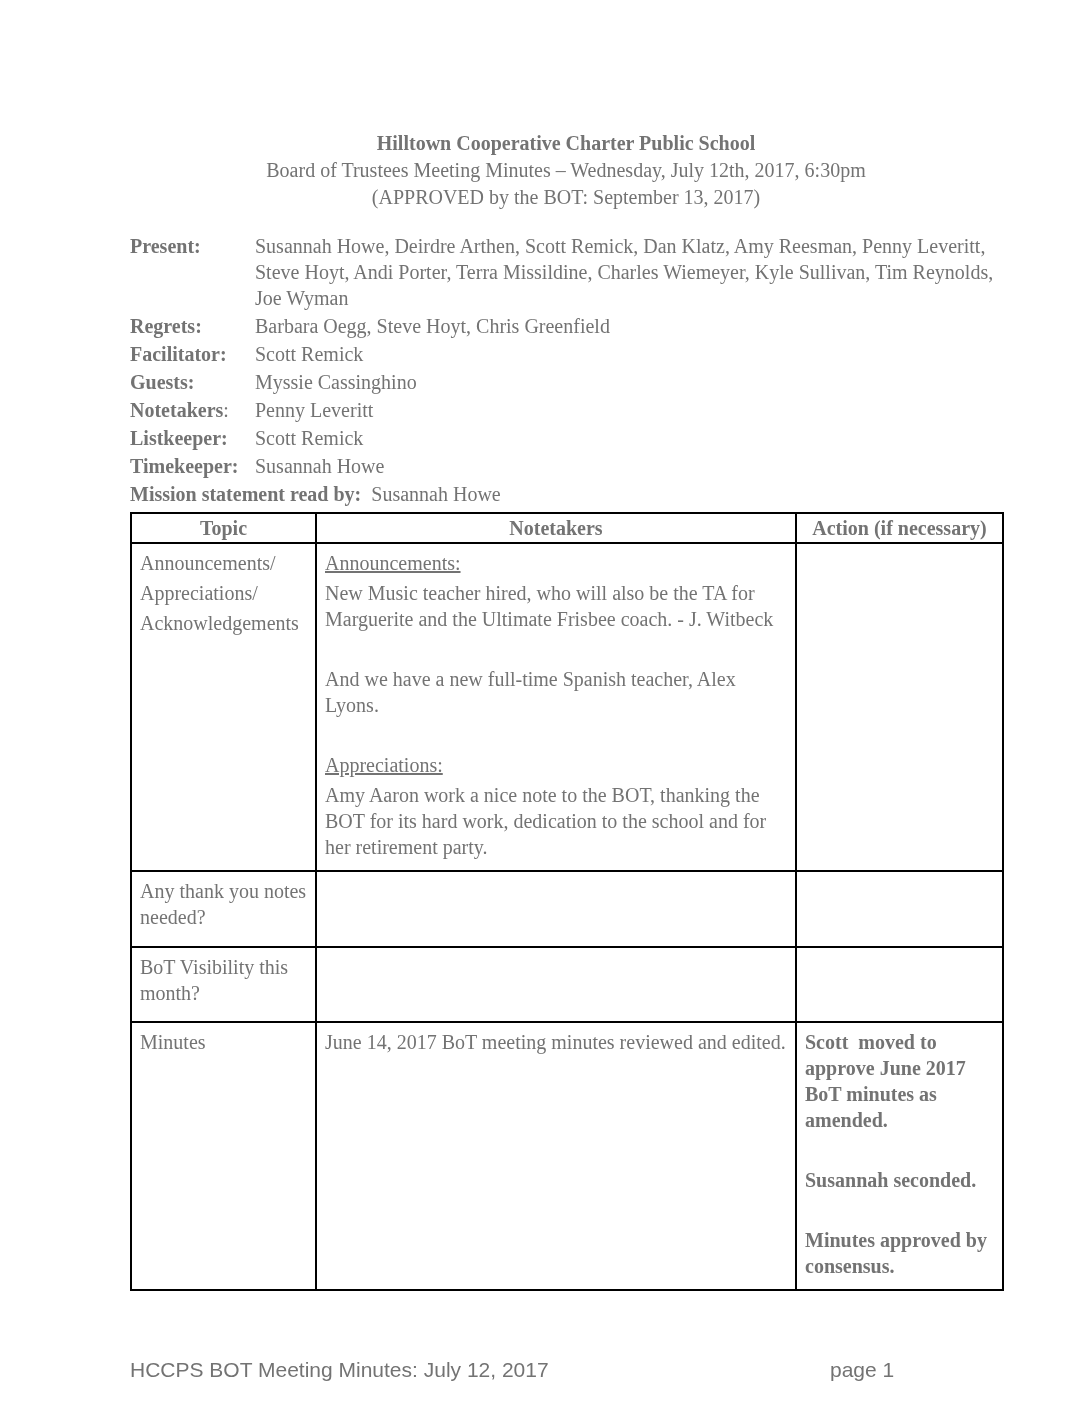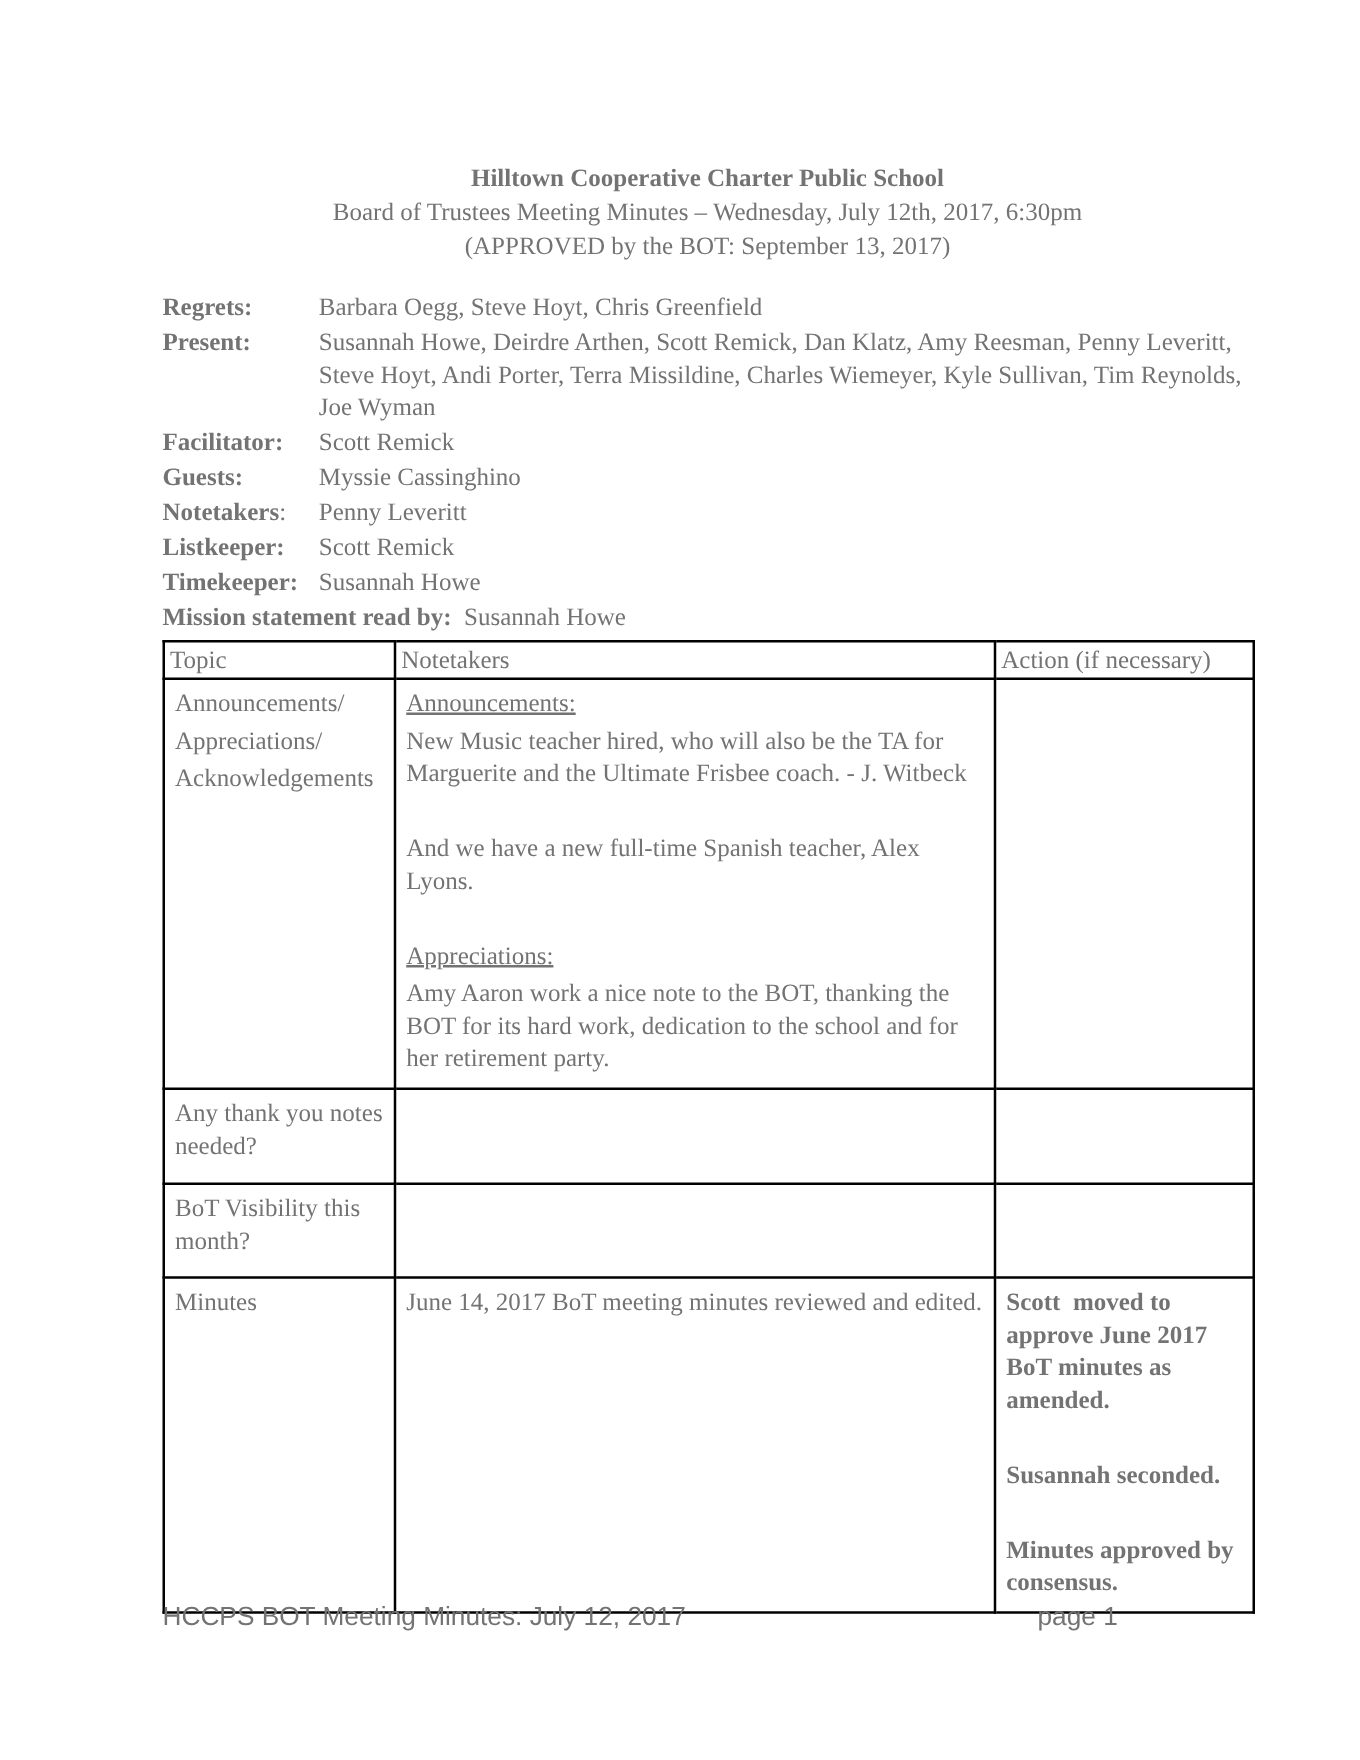--- a/index.html
+++ b/index.html
@@ -58,40 +58,40 @@
   }
   table.minutes col.c-topic  { width: 185px; }
   table.minutes col.c-disc   { width: 480px; }
   table.minutes col.c-action { width: 207px; }
   table.minutes th, table.minutes td {
     border: 2px solid #000000;
     vertical-align: top;
     padding: 6px 8px;
   }
   table.minutes thead th {
-    text-align: left;
-    font-weight: normal;
+    text-align: center;
+    font-weight: bold;
     padding: 1px 4px;
   }
   table.minutes tbody tr.r0 td { height: 285px; }
   table.minutes tbody tr.r1 td { height: 62px; border-radius: 27px; }
   table.minutes tbody tr.r2 td { height: 61px; }
   table.minutes tbody tr.r3 td { height: 247px; }
 
   td.cell p { margin: 0 0 4px 0; }
   td.topic-cell p { font-weight: normal; }
   td.action-cell p { font-weight: bold; white-space: pre-wrap; }
   p.disc-heading { text-decoration: underline; }
   p.para-spacer { height: 26px; }
 
   
   .footer {
     position: absolute;
     left: 130px;
-    top: 1281px;
+    top: 1357px;
     width: 872px;
     font-family: "Liberation Sans", "DejaVu Sans", sans-serif;
     font-size: 21px;
     line-height: 25px;
   }
   .footer .footer-page {
     position: absolute;
     left: 700px;
     top: 0;
   }
@@ -105,26 +105,26 @@
     <div class="title-block">
       <div class="doc-title">Hilltown Cooperative Charter Public School</div>
       <div class="doc-subtitle">Board of Trustees Meeting Minutes – Wednesday, July 12th, 2017, 6:30pm</div>
       <div class="doc-approval">(APPROVED by the BOT: September 13, 2017)</div>
     </div>
 
     <div class="meta-block">
 
       <div id="meta-rows">
           <div class="meta-row">
+            <span class="meta-label">Present:</span>
+            <div class="meta-value">Susannah Howe, Deirdre Arthen, Scott Remick, Dan Klatz, Amy Reesman, Penny Leveritt, Steve Hoyt, Andi Porter, Terra Missildine, Charles Wiemeyer, Kyle Sullivan, Tim Reynolds, Joe Wyman</div>
+          </div>
+          <div class="meta-row">
             <span class="meta-label">Regrets:</span>
             <div class="meta-value">Barbara Oegg, Steve Hoyt, Chris Greenfield</div>
-          </div>
-          <div class="meta-row">
-            <span class="meta-label">Present:</span>
-            <div class="meta-value">Susannah Howe, Deirdre Arthen, Scott Remick, Dan Klatz, Amy Reesman, Penny Leveritt, Steve Hoyt, Andi Porter, Terra Missildine, Charles Wiemeyer, Kyle Sullivan, Tim Reynolds, Joe Wyman</div>
           </div>
           <div class="meta-row">
             <span class="meta-label">Facilitator:</span>
             <div class="meta-value">Scott Remick</div>
           </div>
           <div class="meta-row">
             <span class="meta-label">Guests:</span>
             <div class="meta-value">Myssie Cassinghino</div>
           </div>
           <div class="meta-row">

